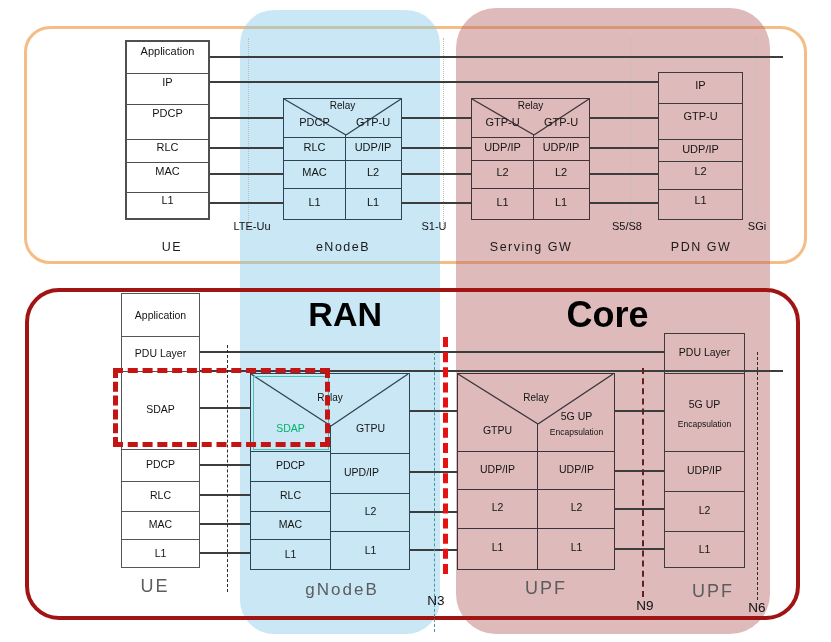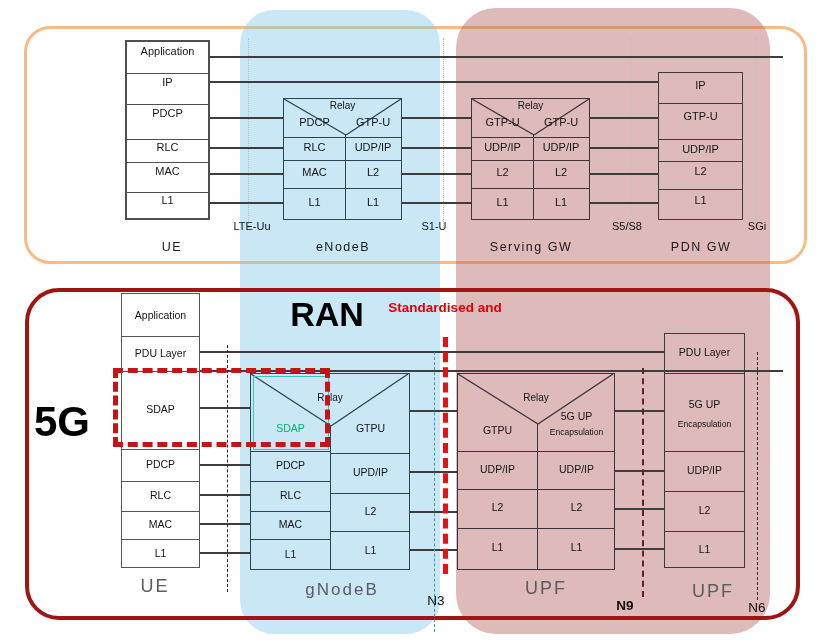--- a/index.html
+++ b/index.html
@@ -126,24 +126,23 @@
 
   <div class="ifl" style="left:220px;top:220px;width:64px;z-index:4;">LTE-Uu</div>
   <div class="ifl" style="left:408px;top:220px;width:52px;z-index:4;">S1-U</div>
   <div class="ifl" style="left:600px;top:220px;width:54px;z-index:4;">S5/S8</div>
   <div class="ifl" style="left:732px;top:220px;width:50px;z-index:4;text-align:center;">SGi</div>
   <div class="node4" style="left:142px;top:240px;width:60px;z-index:4;">UE</div>
   <div class="node4" style="left:303px;top:240px;width:80px;z-index:4;">eNodeB</div>
   <div class="node4" style="left:481px;top:240px;width:100px;z-index:4;">Serving GW</div>
   <div class="node4" style="left:656px;top:240px;width:90px;z-index:4;">PDN GW</div>
 
-  <div class="hdr" style="left:34px;top:398px;font-size:42px;z-index:4;">5G</div>
-  <div class="hdr" style="left:272px;top:295px;width:110px;font-size:34px;text-align:center;z-index:4;">RAN</div>
+  <div class="hdr" style="left:272px;top:295px;width:110px;font-size:34px;text-align:right;z-index:4;">RAN</div>
+  <div class="hdr" style="left:545px;top:294px;width:125px;font-size:36px;text-align:center;z-index:4;">Core</div>
   <div class="abs" style="left:372px;top:300px;width:146px;text-align:center;font-size:13.5px;font-weight:bold;color:#e00000;line-height:16px;z-index:5;">
-    <div>Standardised and</div>
   </div>
 
   <div class="hl" style="left:200px;top:351px;width:464px;z-index:3;"></div>
   <div class="hl" style="left:200px;top:370px;width:583px;z-index:3;"></div>
 
   <div class="hl" style="left:200px;top:407px;width:50px;z-index:3;"></div>
   <div class="hl" style="left:200px;top:464px;width:50px;z-index:3;"></div>
   <div class="hl" style="left:200px;top:494px;width:50px;z-index:3;"></div>
   <div class="hl" style="left:200px;top:523px;width:50px;z-index:3;"></div>
   <div class="hl" style="left:200px;top:552px;width:50px;z-index:3;"></div>
@@ -194,21 +193,21 @@
     <div class="inhl" style="top:119px;left:79px;right:0;"></div>
     <div class="inhl" style="top:157px;left:79px;right:0;"></div>
     <div class="abs" style="left:2px;top:2px;width:74px;height:72px;border:1.5px solid #46c3b4;"></div>
     <div class="lbl lbl5" style="left:0;width:100%;top:18px;height:12px;font-size:10px;">Relay</div>
     <div class="lbl lbl5" style="left:0;width:79px;top:45px;height:20px;color:#00b265;">SDAP</div>
     <div class="lbl lbl5" style="left:79px;width:81px;top:45px;height:20px;">GTPU</div>
     <div class="lbl lbl5" style="left:0;width:79px;top:79px;height:26px;">PDCP</div>
     <div class="lbl lbl5" style="left:0;width:79px;top:109px;height:26px;">RLC</div>
     <div class="lbl lbl5" style="left:0;width:79px;top:139px;height:24px;">MAC</div>
     <div class="lbl lbl5" style="left:0;width:79px;top:167px;height:28px;">L1</div>
-    <div class="lbl lbl5" style="left:79px;width:81px;top:87px;height:24px;">UPD/IP</div>
+    <div class="lbl lbl5" style="left:70px;width:81px;top:87px;height:24px;">UPD/IP</div>
     <div class="lbl lbl5" style="left:79px;width:81px;top:121px;height:34px;">L2</div>
     <div class="lbl lbl5" style="left:79px;width:81px;top:159px;height:36px;">L1</div>
   </div>
 
   <div class="abs" style="left:113px;top:368px;width:217px;height:79px;border:5px dashed #c41414;box-sizing:border-box;z-index:5;"></div>
 
   <div class="box" style="left:457px;top:373px;width:158px;height:197px;border:1.5px solid #38343e;color:#38343e;z-index:4;">
     <svg width="158" height="51" style="left:0;top:0;">
       <line x1="0" y1="0" x2="80" y2="50" stroke="#38343e" stroke-width="1.3"></line>
       <line x1="155" y1="0" x2="80" y2="50" stroke="#38343e" stroke-width="1.3"></line>
@@ -236,20 +235,20 @@
     <div class="inhl" style="top:197px;"></div>
     <div class="lbl lbl5" style="left:0;width:100%;top:11px;height:16px;">PDU Layer</div>
     <div class="lbl lbl5" style="left:0;width:100%;top:64px;height:14px;">5G UP</div>
     <div class="lbl lbl5" style="left:0;width:100%;top:84px;height:12px;font-size:8.5px;">Encapsulation</div>
     <div class="lbl lbl5" style="left:0;width:100%;top:129px;height:16px;">UDP/IP</div>
     <div class="lbl lbl5" style="left:0;width:100%;top:169px;height:16px;">L2</div>
     <div class="lbl lbl5" style="left:0;width:100%;top:208px;height:16px;">L1</div>
   </div>
 
   <div class="ifl5" style="left:410px;top:593px;width:52px;z-index:6;">N3</div>
-  <div class="ifl5" style="left:600px;top:598px;width:50px;z-index:6;font-weight:bold;">N9</div>
+  <div class="ifl5" style="left:620px;top:598px;width:50px;z-index:6;">N9</div>
   <div class="ifl5" style="left:732px;top:600px;width:50px;z-index:6;">N6</div>
   <div class="node5" style="left:125px;top:576px;width:60px;z-index:4;">UE</div>
   <div class="node5" style="left:297px;top:580px;width:90px;font-size:17px;z-index:4;">gNodeB</div>
   <div class="node5" style="left:516px;top:578px;width:60px;z-index:4;">UPF</div>
   <div class="node5" style="left:683px;top:581px;width:60px;z-index:4;">UPF</div>
 
 </div>
 
 </body></html>

